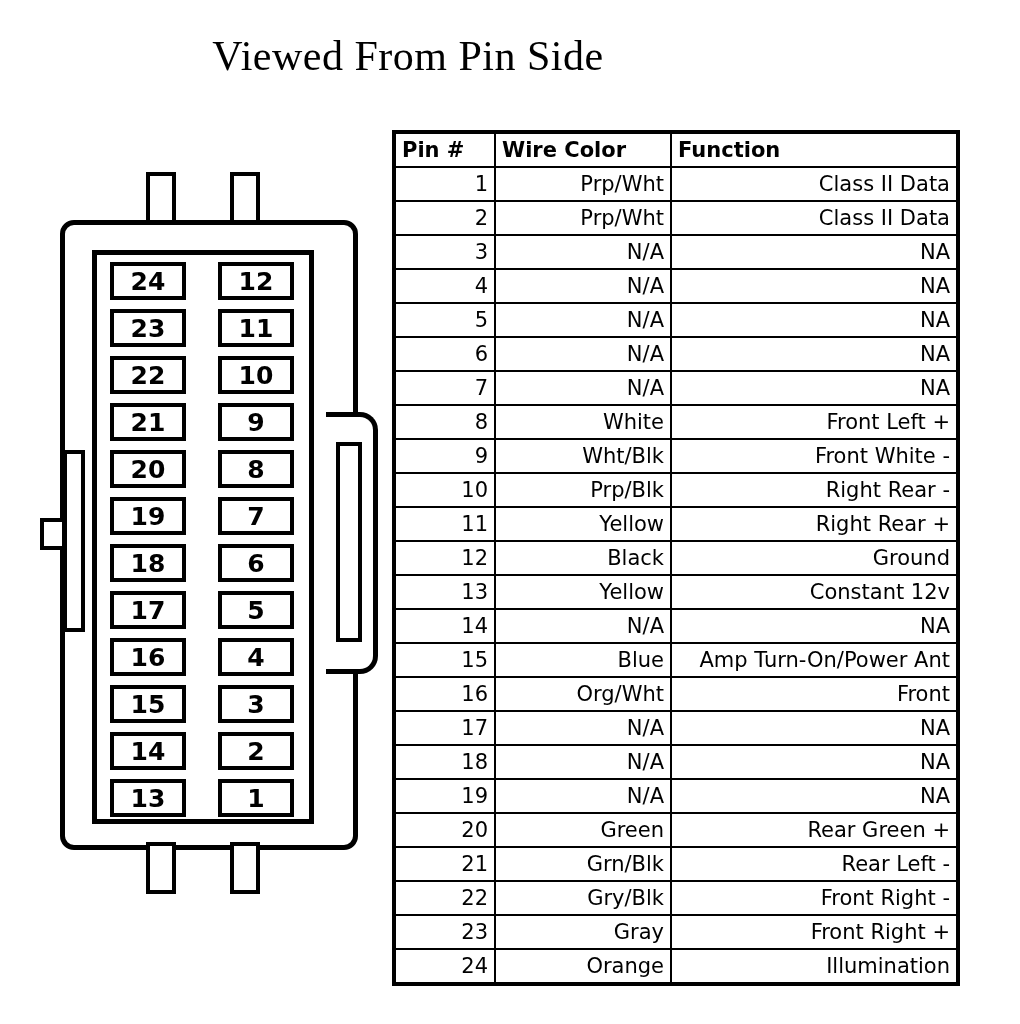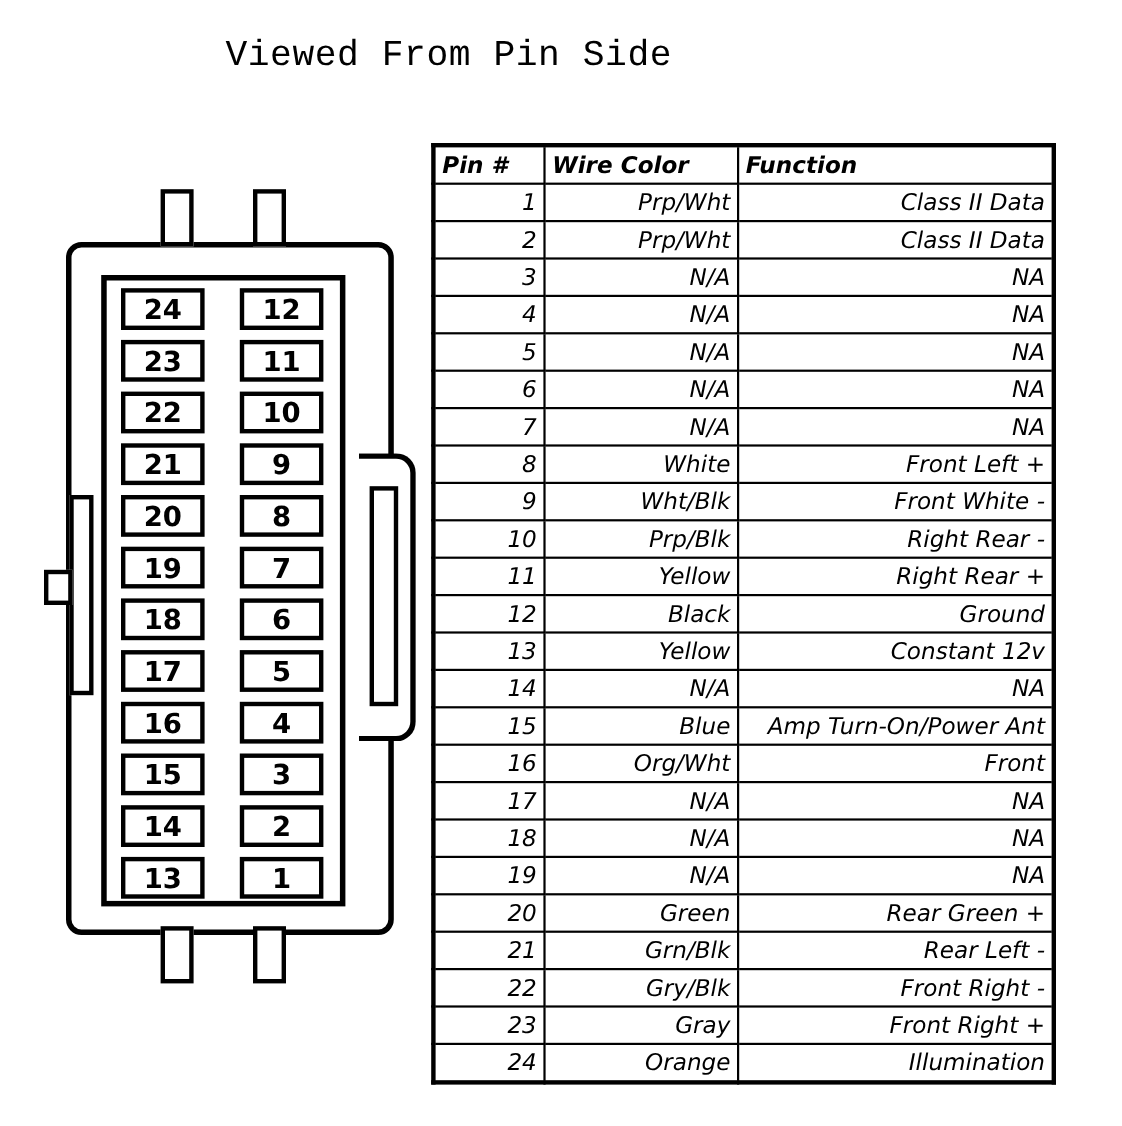--- a/index.html
+++ b/index.html
@@ -16,24 +16,24 @@
     overflow: hidden;
   }
 
   
   #title {
     position: absolute;
     top: 32px;
     left: 0;
     width: 816px;
     text-align: center;
-    font-size: 33px;
+    font-size: 42px;
     font-weight: 400;
     letter-spacing: 0.5px;
-    font-family: Liberation Mono, monospace;
+    font-family: Liberation Serif, serif;
   }
 
   
   #connector {
     position: absolute;
     left: 30px;
     top: 150px;
     width: 350px;
     height: 760px;
   }
@@ -173,21 +173,21 @@
     text-align: left;
   }
   th.col-pin, td.col-pin {
     width: 86px;
     text-align: right;
     padding-right: 8px;
   }
   th.col-pin { text-align: left; padding-left: 8px; }
   th.col-color, td.col-color { width: 162px; text-align: right; }
   th.col-func,  td.col-func  { text-align: right; }
-  table.pin-table tr { height: 30px; font-style: italic; }
+  table.pin-table tr { height: 30px; }
 </style>
 </head>
 <body>
 
 <div id="title">Viewed From Pin Side</div>
 
 <div id="connector">
   <div class="shell"></div>
 
   <div class="tab tab-top-1"></div>

